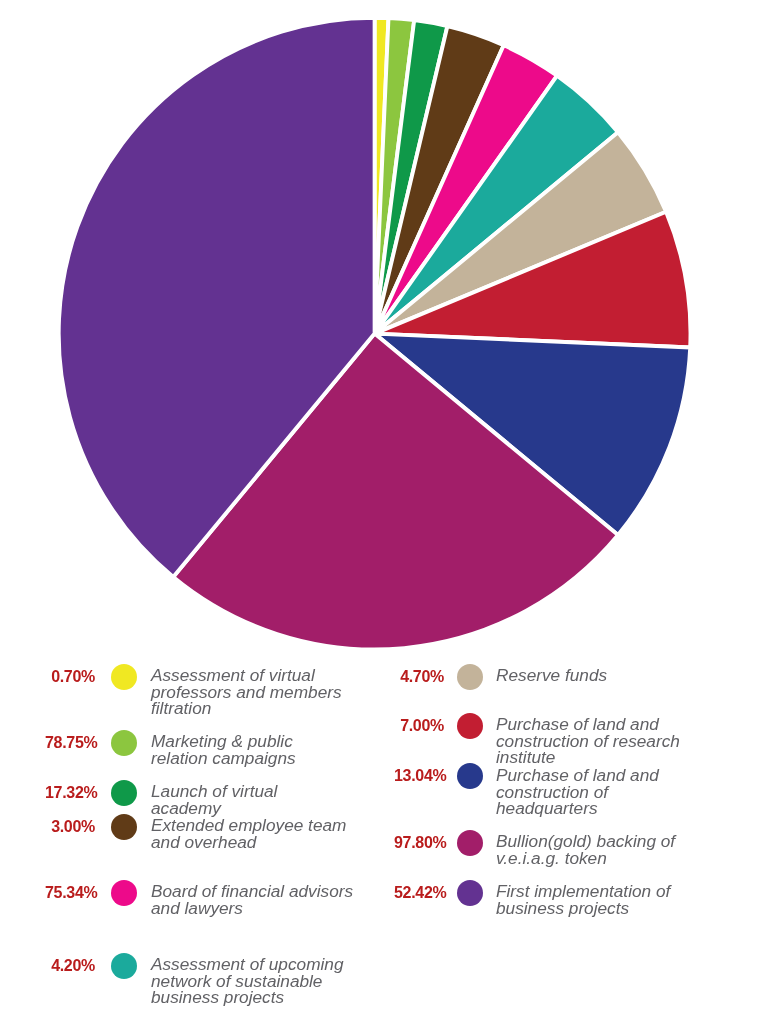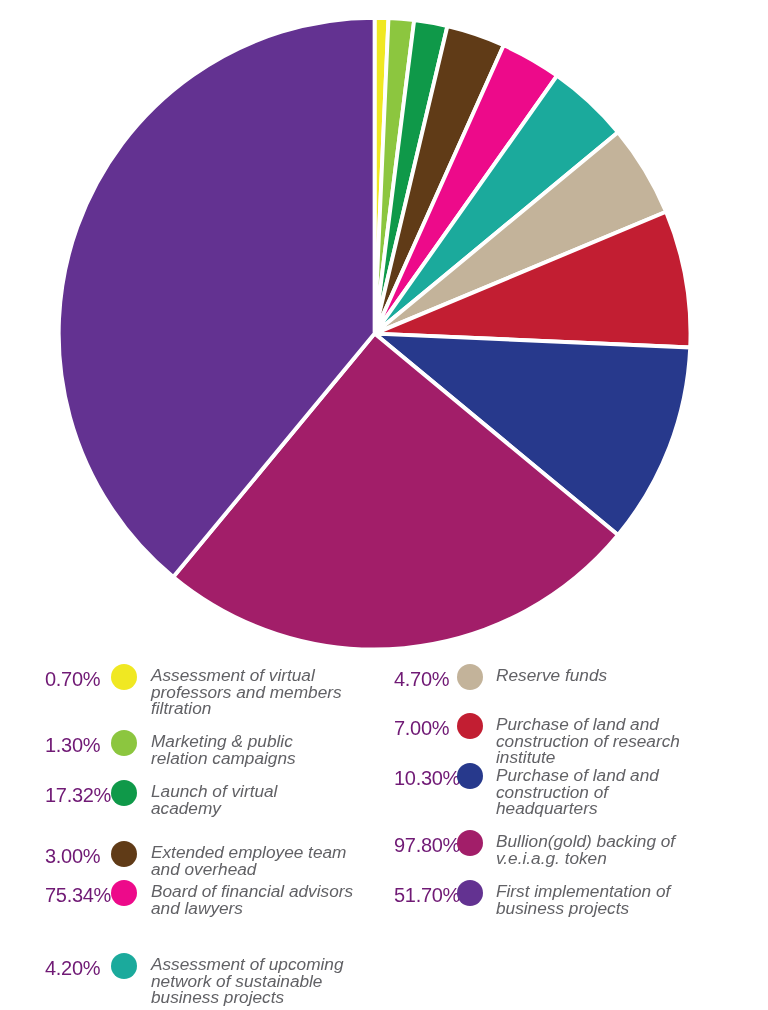--- a/index.html
+++ b/index.html
@@ -29,23 +29,23 @@
   #legend-left  { left: 45px;  top: 668.5px; width: 340px; }
   #legend-right { left: 394px; top: 668.5px; width: 340px; }
 
   .legend-row { position: absolute; left: 0; width: 340px; }
 
   .legend-pct {
     position: absolute;
     left: 0;
     width: 50px;
     top: -1px;
-    font-weight: normal;
-    font-size: 20px;
-    color: #701a75;
+    font-weight: bold;
+    font-size: 16px;
+    color: #b91c1c;
     text-align: right;
     letter-spacing: -0.3px;
     white-space: nowrap;
     transform: translateZ(0);
     will-change: transform;
   }
 
   .legend-dot {
     position: absolute;
     top: -5px;
@@ -98,38 +98,38 @@
       <div class="legend-pct">0.70%</div>
       <div class="legend-dot" style="background: rgb(240, 232, 34);"></div>
       <div class="legend-label">
         <span class="legend-label-line">Assessment of virtual</span>
         <span class="legend-label-line">professors and members</span>
         <span class="legend-label-line">filtration</span>
       </div>
     </div>
 
     <div class="legend-row" style="top: 66.52px; height: 33.26px;">
-      <div class="legend-pct">1.30%</div>
+      <div class="legend-pct">78.75%</div>
       <div class="legend-dot" style="background: rgb(140, 198, 63);"></div>
       <div class="legend-label">
         <span class="legend-label-line">Marketing &amp; public</span>
         <span class="legend-label-line">relation campaigns</span>
       </div>
     </div>
 
     <div class="legend-row" style="top: 116.41px; height: 33.26px;">
       <div class="legend-pct">17.32%</div>
       <div class="legend-dot" style="background: rgb(15, 153, 73);"></div>
       <div class="legend-label">
         <span class="legend-label-line">Launch of virtual</span>
         <span class="legend-label-line">academy</span>
       </div>
     </div>
 
-    <div class="legend-row" style="top: 177px; height: 33.26px;">
+    <div class="legend-row" style="top: 150px; height: 33.26px;">
       <div class="legend-pct">3.00%</div>
       <div class="legend-dot" style="background: rgb(96, 59, 23);"></div>
       <div class="legend-label">
         <span class="legend-label-line">Extended employee team</span>
         <span class="legend-label-line">and overhead</span>
       </div>
     </div>
 
     <div class="legend-row" style="top: 216.19px; height: 33.26px;">
       <div class="legend-pct">75.34%</div>
@@ -166,40 +166,40 @@
       <div class="legend-pct">7.00%</div>
       <div class="legend-dot" style="background: rgb(194, 30, 50);"></div>
       <div class="legend-label">
         <span class="legend-label-line">Purchase of land and</span>
         <span class="legend-label-line">construction of research</span>
         <span class="legend-label-line">institute</span>
       </div>
     </div>
 
     <div class="legend-row" style="top: 99.78px; height: 49.89px;">
-      <div class="legend-pct">10.30%</div>
+      <div class="legend-pct">13.04%</div>
       <div class="legend-dot" style="background: rgb(39, 57, 140);"></div>
       <div class="legend-label">
         <span class="legend-label-line">Purchase of land and</span>
         <span class="legend-label-line">construction of</span>
         <span class="legend-label-line">headquarters</span>
       </div>
     </div>
 
     <div class="legend-row" style="top: 166.3px; height: 33.26px;">
       <div class="legend-pct">97.80%</div>
       <div class="legend-dot" style="background: rgb(162, 30, 105);"></div>
       <div class="legend-label">
         <span class="legend-label-line">Bullion(gold) backing of</span>
         <span class="legend-label-line">v.e.i.a.g. token</span>
       </div>
     </div>
 
     <div class="legend-row" style="top: 216.19px; height: 33.26px;">
-      <div class="legend-pct">51.70%</div>
+      <div class="legend-pct">52.42%</div>
       <div class="legend-dot" style="background: rgb(99, 50, 145);"></div>
       <div class="legend-label">
         <span class="legend-label-line">First implementation of</span>
         <span class="legend-label-line">business projects</span>
       </div>
     </div>
 
   </div>
 
 </div>

